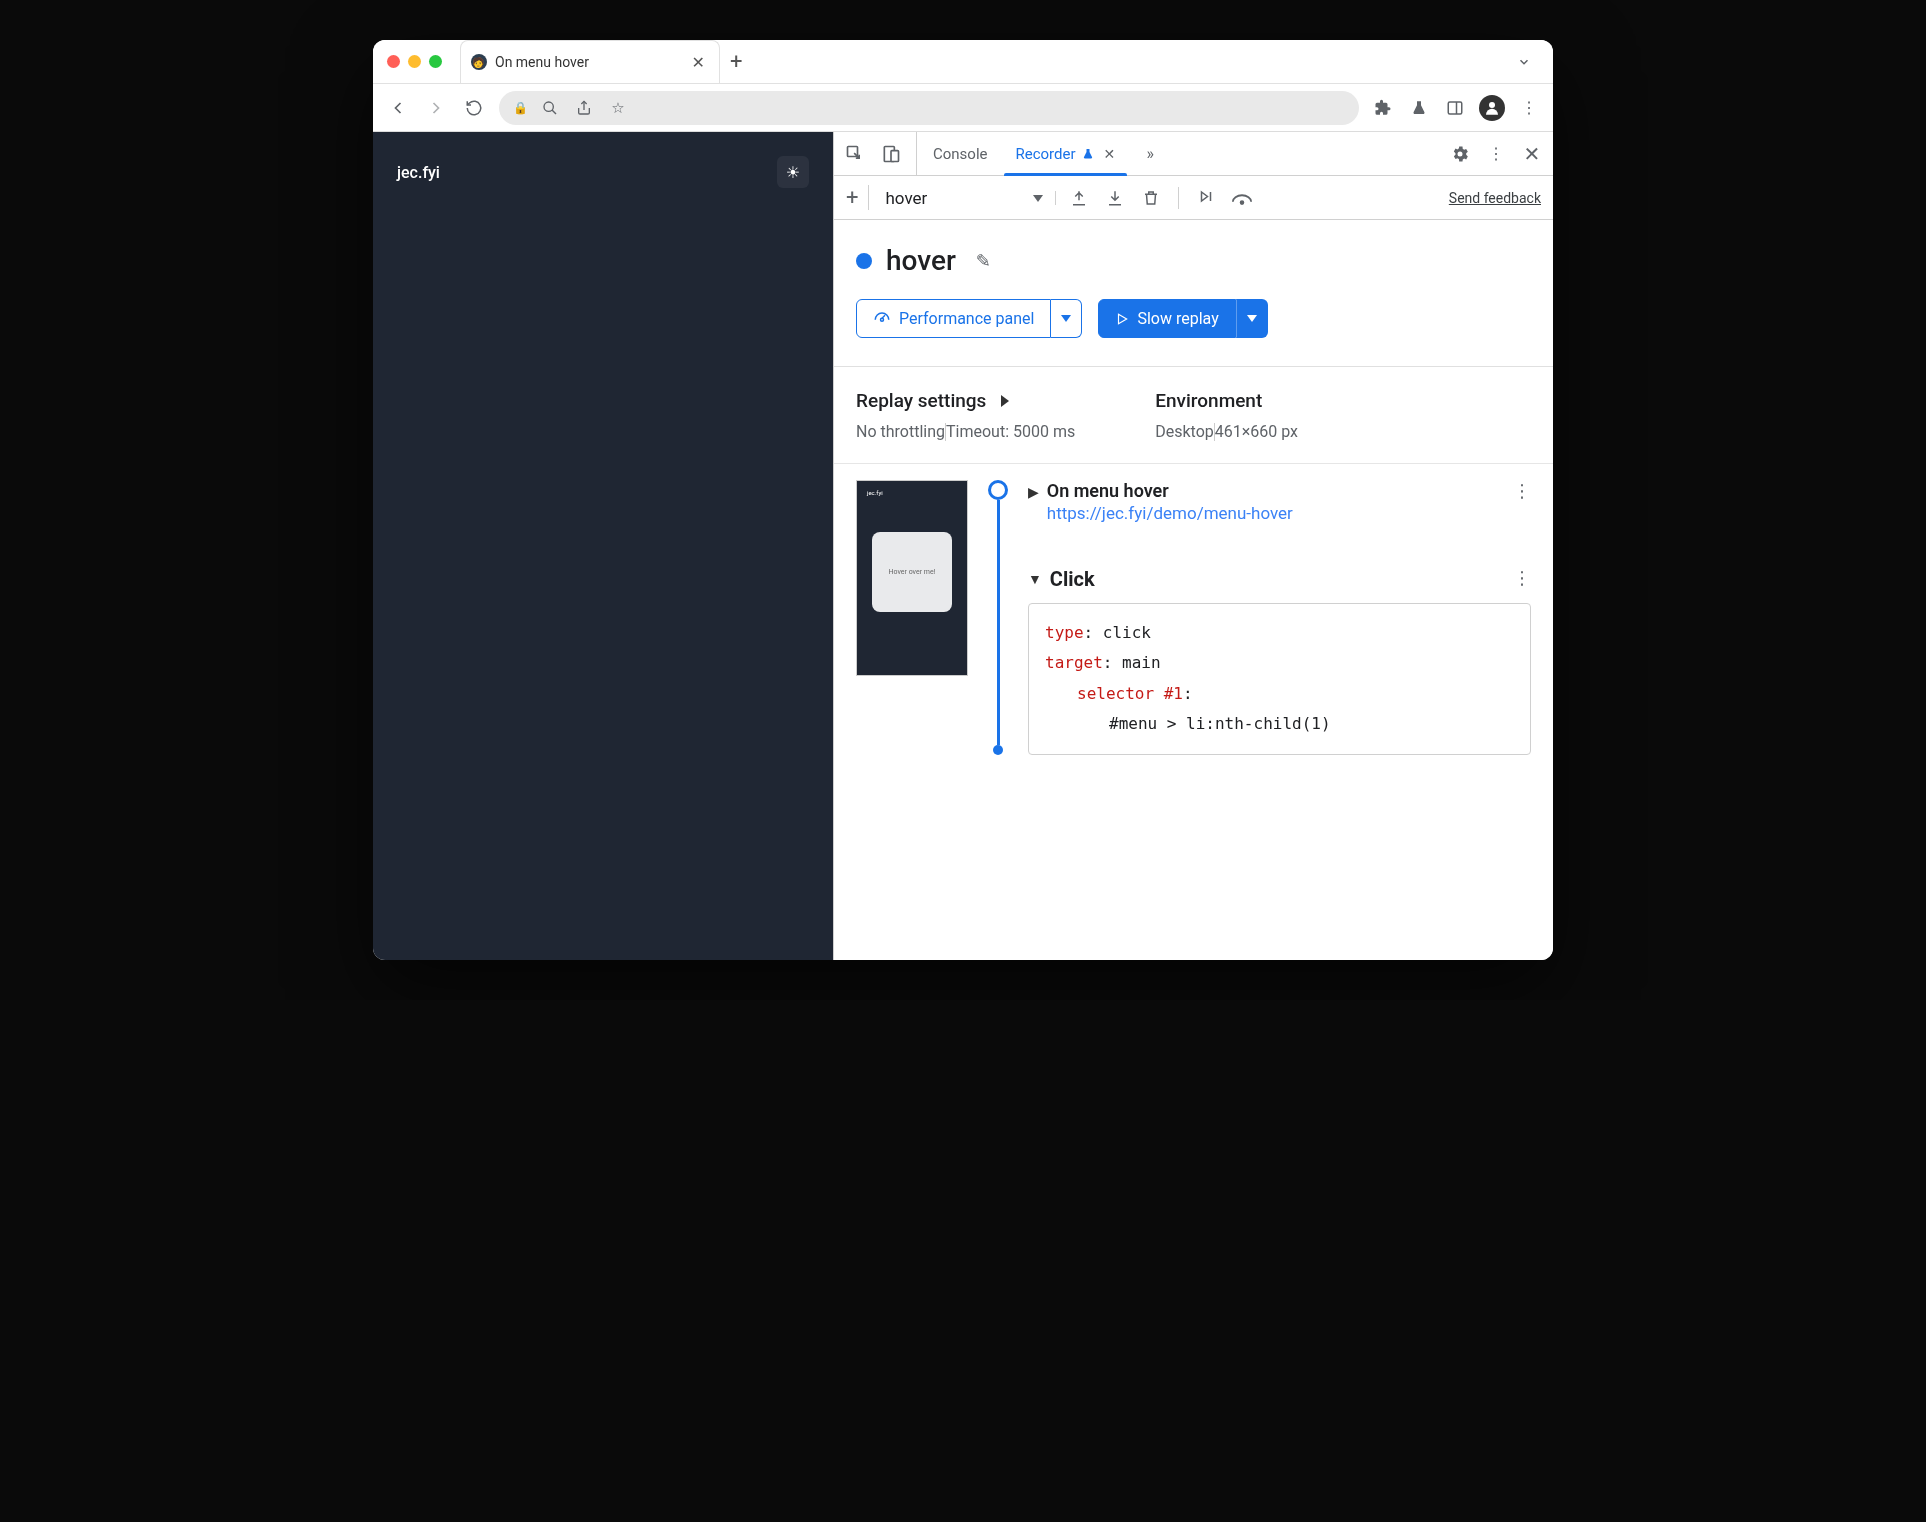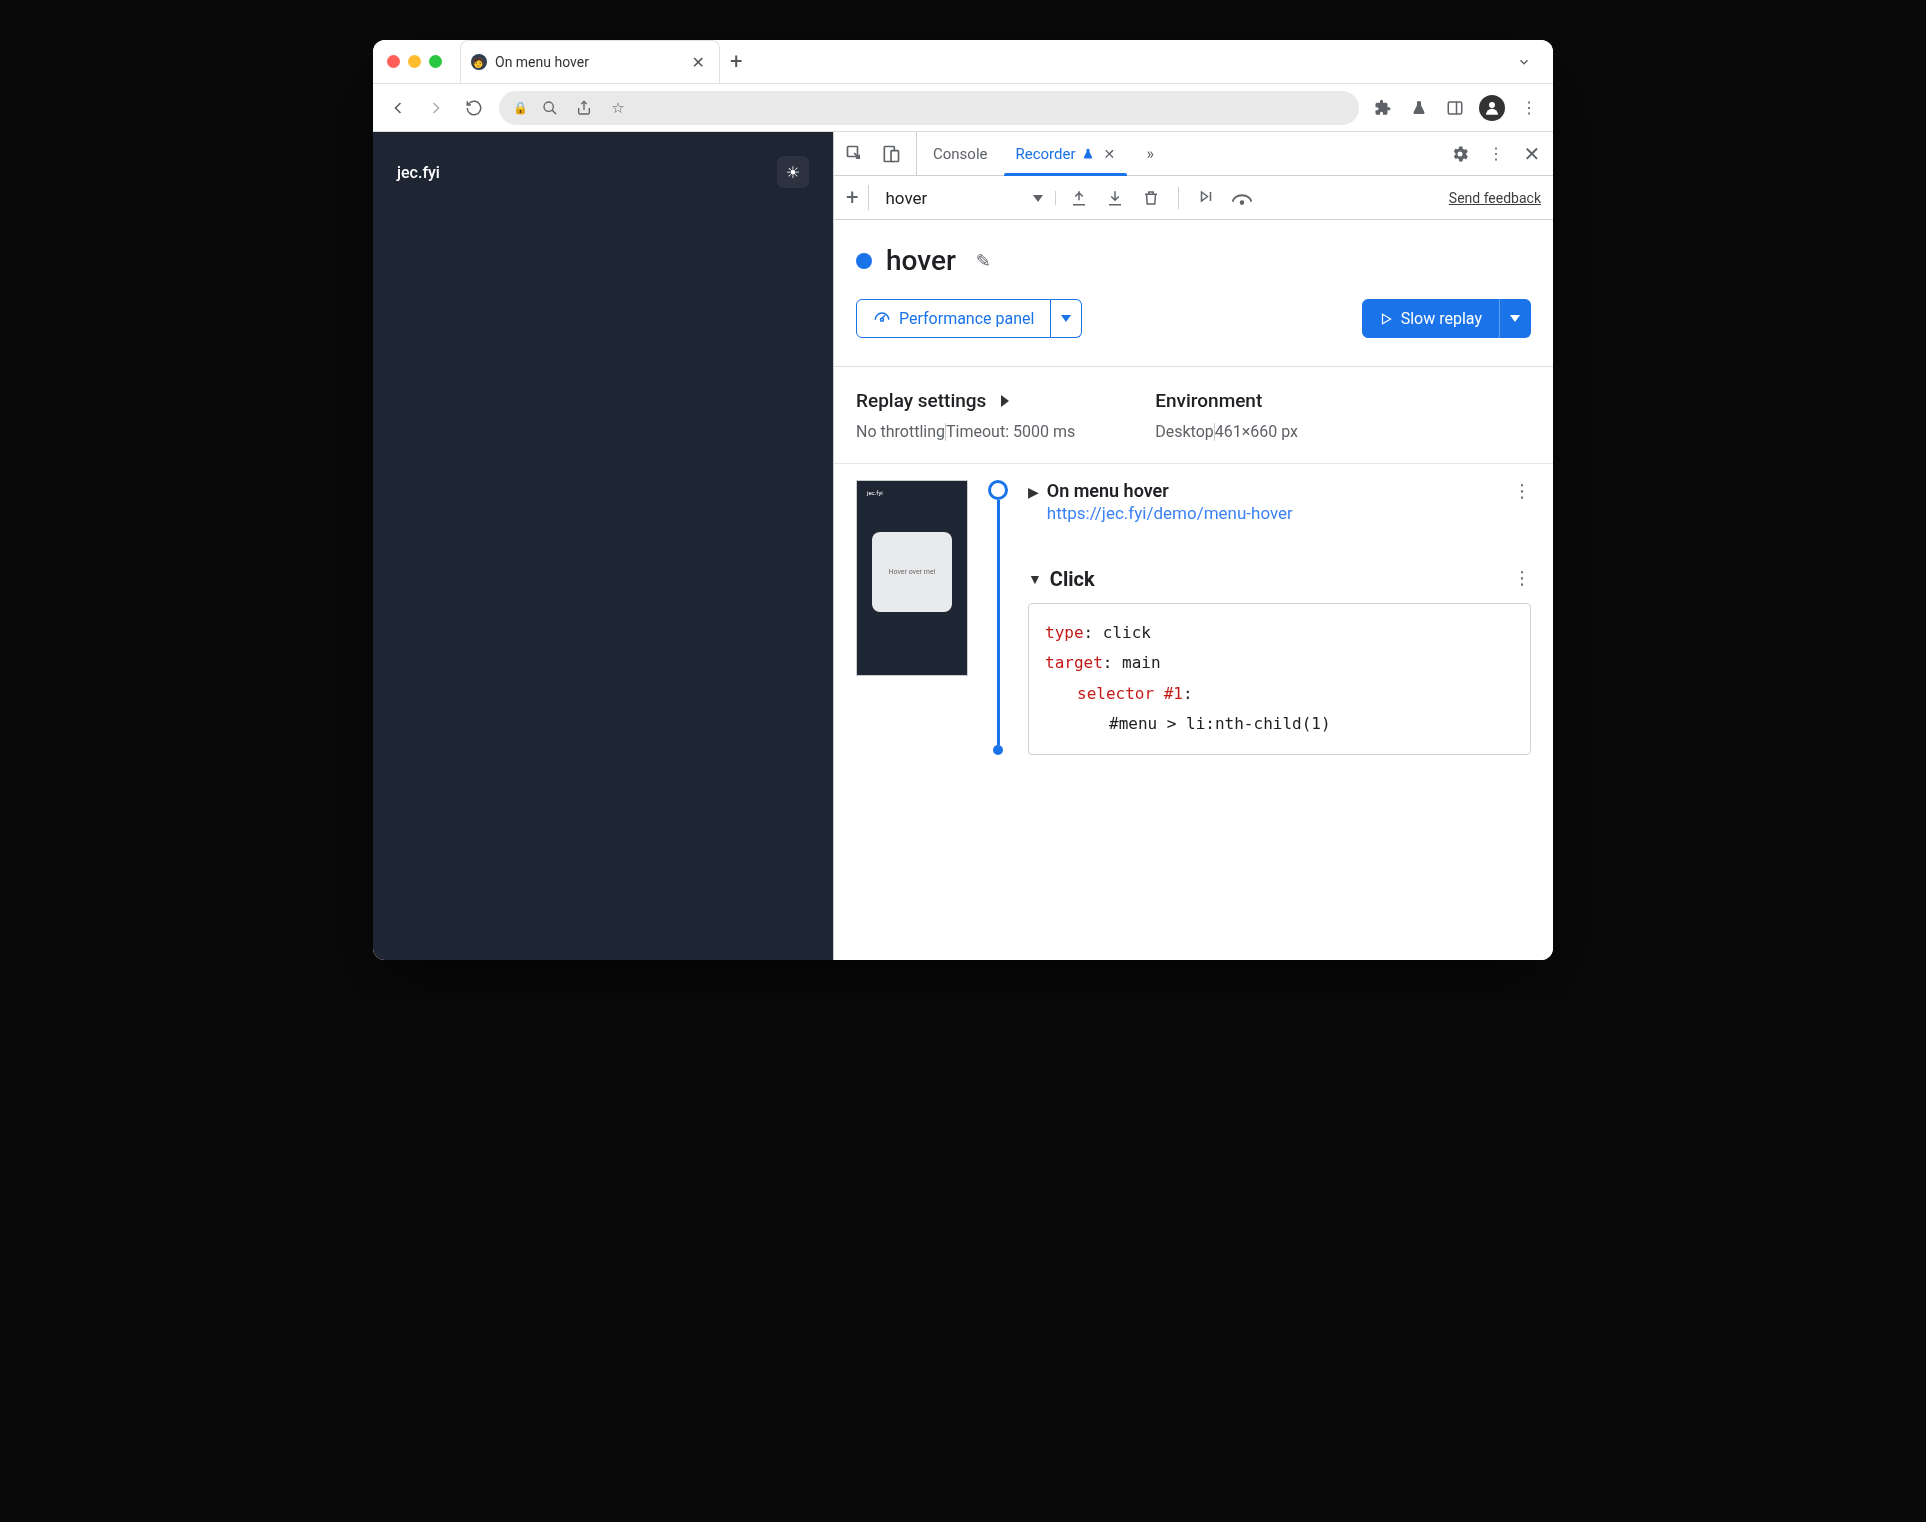--- a/index.html
+++ b/index.html
@@ -118,21 +118,21 @@
     .rec-icons{display:flex;gap:14px;align-items:center;}
     .rec-div{width:1px;height:22px;background:#d0d0d0;margin:0 2px;}
     .feedback{margin-left:auto;font-size:14px;text-decoration:underline;color:#3c4043;cursor:pointer;}
 
     .rec-body{flex:1;overflow:auto;padding: 24px 22px;}
     .rec-title-row{display:flex;align-items:center;gap:14px;margin-bottom:22px;}
     .blue-dot{width:16px;height:16px;border-radius:50%;background:#1a73e8;}
     .rec-h1{font-size:28px;font-weight:500;color:#202124;}
     .pencil{color:#5f6368;cursor:pointer;font-size:18px;margin-left:6px;}
 
-    .btn-row{display:flex;gap:16px;margin-bottom:28px;justify-content:space-between;}
+    .btn-row{display:flex;gap:16px;margin-bottom:28px;}
     .btn-group{display:flex;}
     .btn{
       display:flex;align-items:center;gap:8px;padding:9px 16px;font-size:16px;border:1px solid #1a73e8;cursor:pointer;
     }
     .btn.outline{background:#fff;color:#1a73e8;border-radius:6px 0 0 6px;}
     .btn.outline-caret{background:#fff;color:#1a73e8;border-radius:0 6px 6px 0;border-left:none;padding:9px 10px;display:flex;align-items:center;}
     .btn.fill{background:#1a73e8;color:#fff;border-radius:6px 0 0 6px;}
     .btn.fill-caret{background:#1a73e8;color:#fff;border-radius:0 6px 6px 0;border-left:1px solid rgba(255,255,255,.3);padding:9px 10px;display:flex;align-items:center;}
 
     .divider{height:1px;background:#e0e0e0;margin:0 -22px 22px;}

